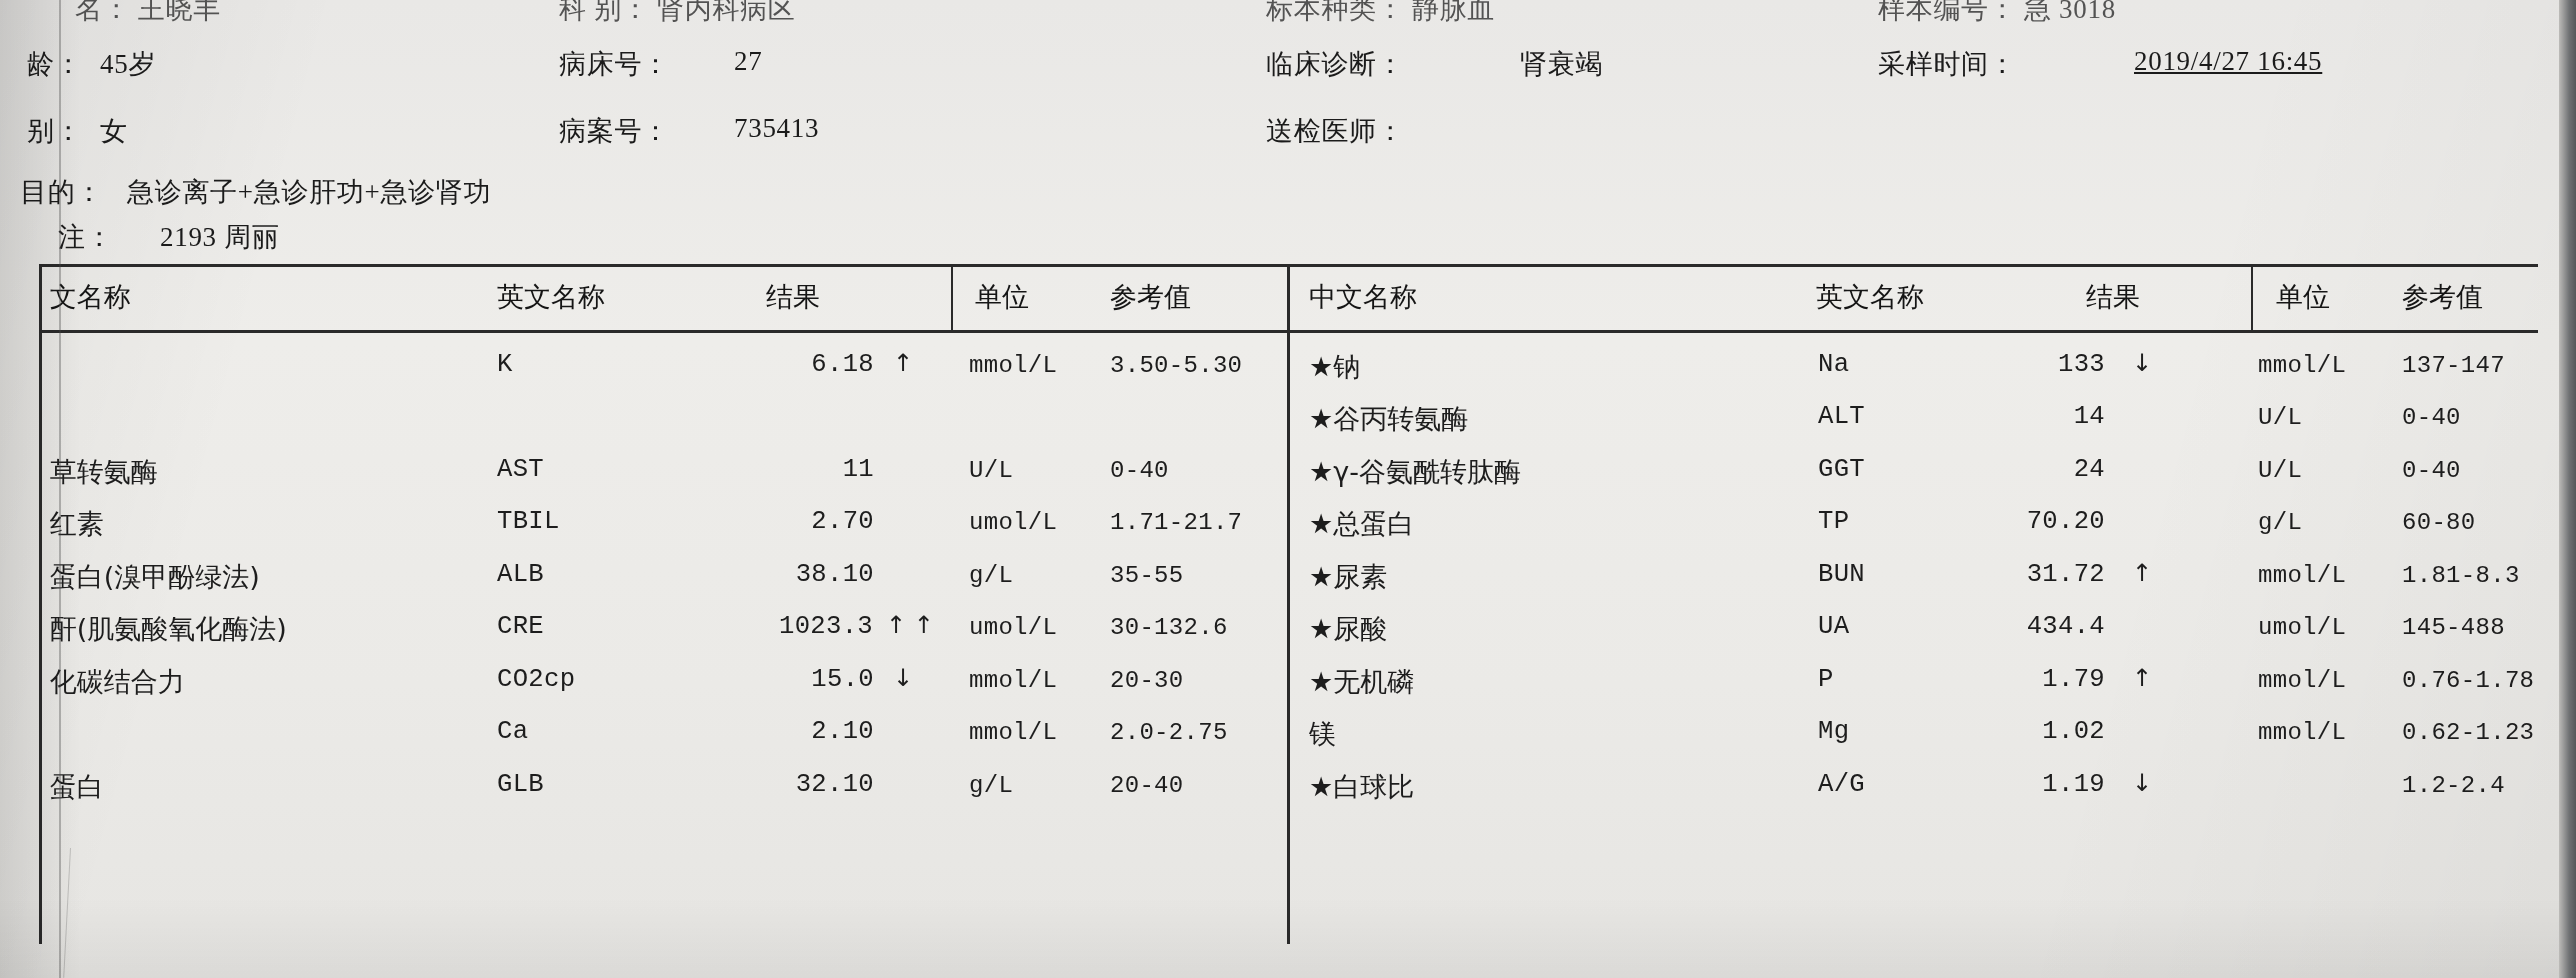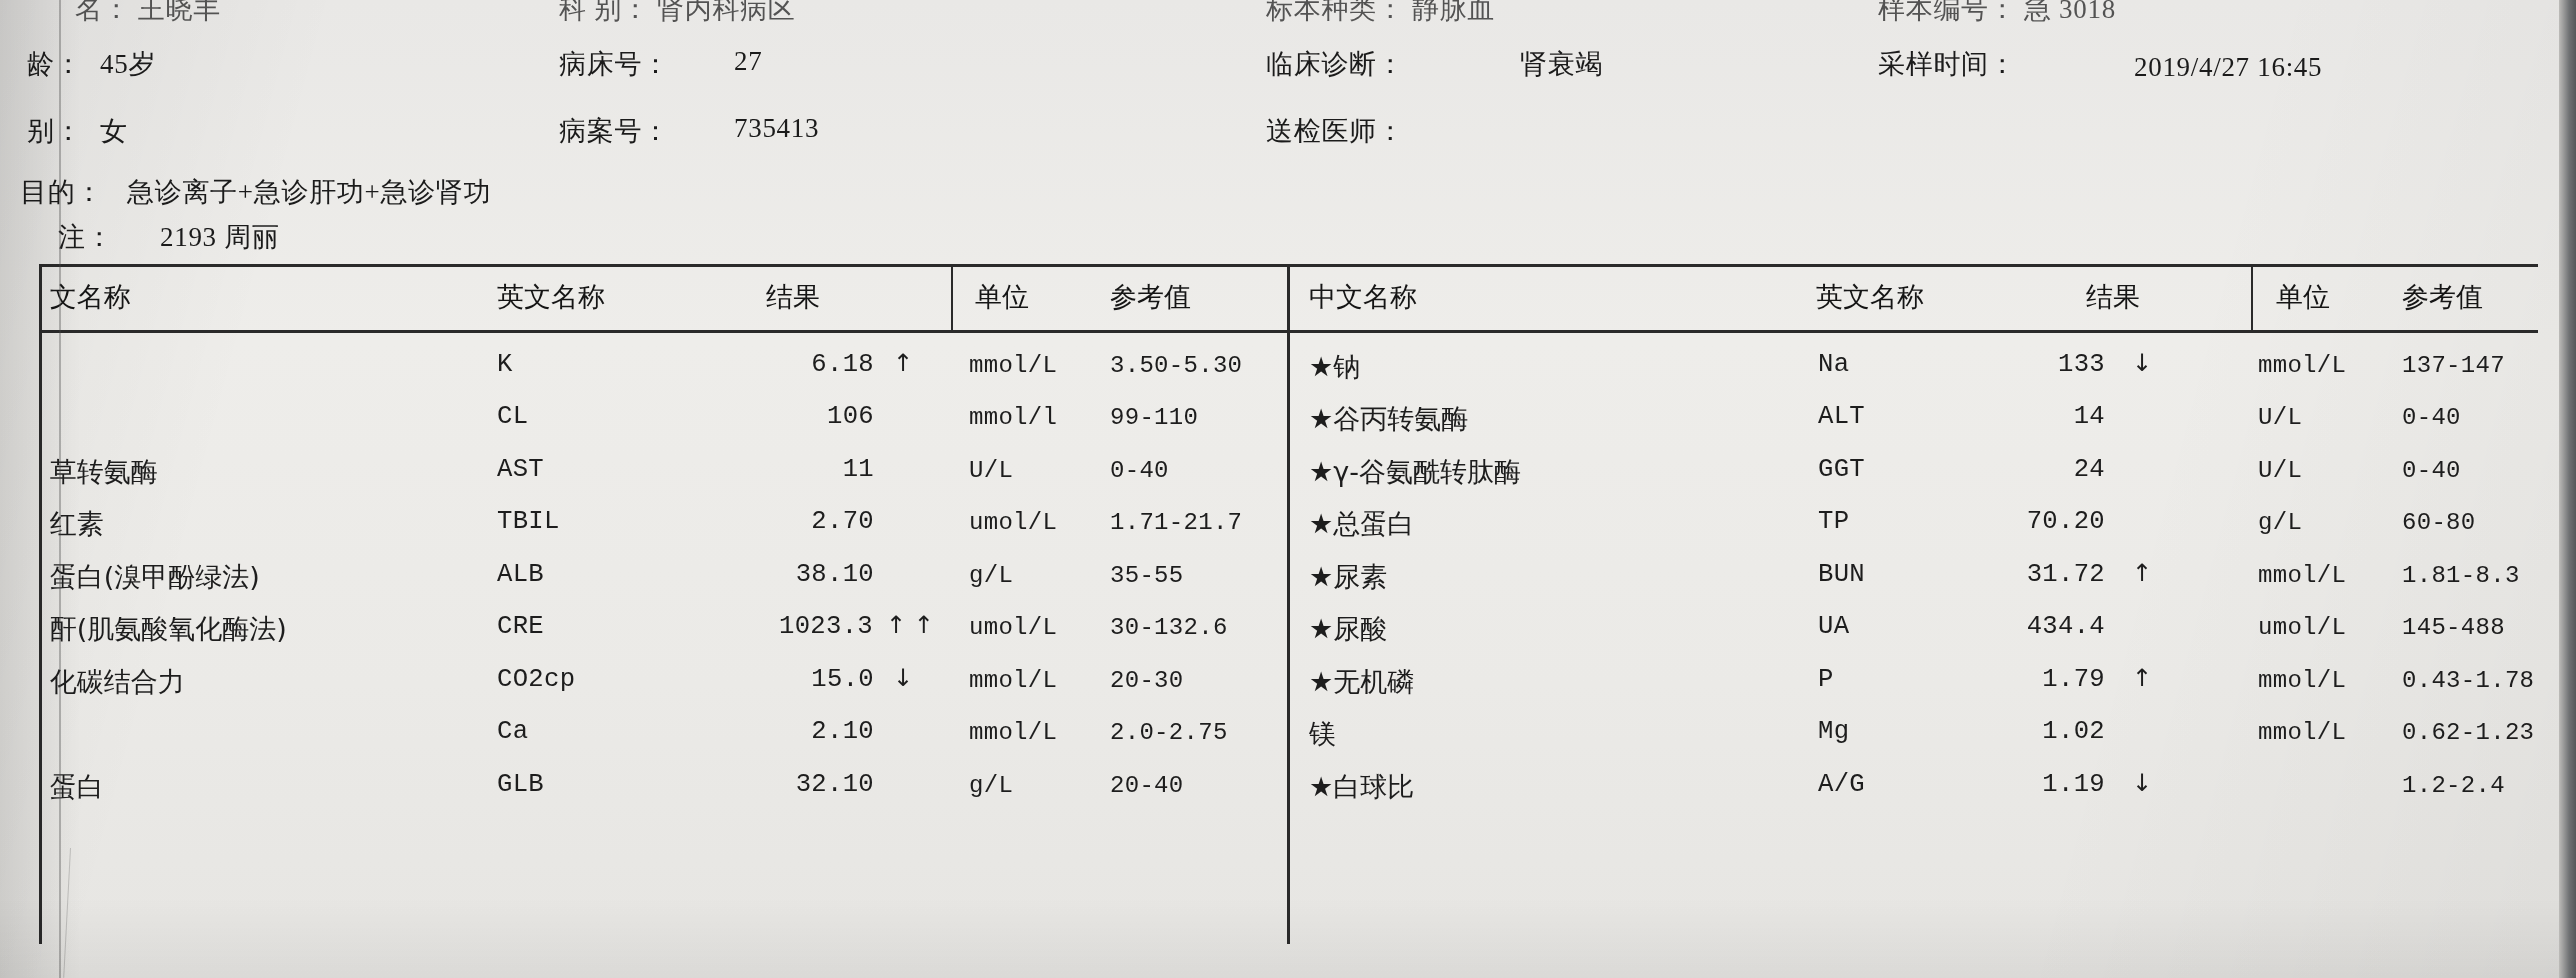--- a/index.html
+++ b/index.html
@@ -147,21 +147,21 @@
   <div class="hdr-line" style="left:27px; top:46px;">龄：</div>
   <div class="hdr-line" style="left:100px; top:46px;">45岁</div>
 
   <div class="hdr-line" style="left:559px; top:46px;">病床号：</div>
   <div class="hdr-line" style="left:734px; top:46px;">27</div>
 
   <div class="hdr-line" style="left:1266px; top:46px;">临床诊断：</div>
   <div class="hdr-line" style="left:1520px; top:46px;">肾衰竭</div>
 
   <div class="hdr-line" style="left:1878px; top:46px;text-align:center;">采样时间：</div>
-  <div class="hdr-line" style="left:2134px; top:52px;">2019/4/27      16:45</div>
+  <div class="hdr-line" style="left:2134px; top:46px;text-decoration:underline;">2019/4/27      16:45</div>
 
   <div class="hdr-line" style="left:27px; top:113px;">别：</div>
   <div class="hdr-line" style="left:100px; top:113px;">女</div>
 
   <div class="hdr-line" style="left:559px; top:113px;">病案号：</div>
   <div class="hdr-line" style="left:734px; top:113px;">735413</div>
 
   <div class="hdr-line" style="left:1266px; top:113px;">送检医师：</div>
   <div class="hdr-line" style="left:1520px; top:113px;"></div>
 
@@ -193,28 +193,20 @@
 
     <div class="row" style="left:0; top:85px; width:1248px;">
       <div class="cell cn" style="left:10.8px;  top:0;"></div>
       <div class="cell en" style="left:458px; top:1.3px;">K</div>
       <div class="cell num" style="left:714px;top:1.3px; width:121px; text-align:right;">6.18</div>
       <div class="cell flag" style="left:854px;top:0;">↑</div>
       <div class="cell unit" style="left:930px;top:2.7px;">mmol/L</div>
       <div class="cell ref" style="left:1071px;top:2.7px;">3.50-5.30</div>
     </div>
 
-    <div class="row" style="left:0; top:137px; width:1248px;">
-      <div class="cell cn" style="left:10.8px;  top:0;"></div>
-      <div class="cell en" style="left:458px; top:1.3px;">CL</div>
-      <div class="cell num" style="left:714px;top:1.3px; width:121px; text-align:right;">106</div>
-      <div class="cell flag" style="left:854px;top:0;"></div>
-      <div class="cell unit" style="left:930px;top:2.7px;">mmol/l</div>
-      <div class="cell ref" style="left:1071px;top:2.7px;">99-110</div>
-    </div>
 
     <div class="row" style="left:0; top:190px; width:1248px;">
       <div class="cell cn" style="left:10.8px;  top:0;">草转氨酶</div>
       <div class="cell en" style="left:458px; top:1.3px;">AST</div>
       <div class="cell num" style="left:714px;top:1.3px; width:121px; text-align:right;">11</div>
       <div class="cell flag" style="left:854px;top:0;"></div>
       <div class="cell unit" style="left:930px;top:2.7px;">U/L</div>
       <div class="cell ref" style="left:1071px;top:2.7px;">0-40</div>
     </div>
 
@@ -325,21 +317,21 @@
       <div class="cell unit" style="left:968px;top:2.7px;">umol/L</div>
       <div class="cell ref" style="left:1112px;top:2.7px;">145-488</div>
     </div>
 
     <div class="row" style="left:1251px; top:400px; width:1248px;">
       <div class="cell cn" style="left:19px;  top:0;">★无机磷</div>
       <div class="cell en" style="left:528px; top:1.3px;">P</div>
       <div class="cell num" style="left:680px;top:1.3px; width:135px; text-align:right;">1.79</div>
       <div class="cell flag" style="left:842px;top:0;">↑</div>
       <div class="cell unit" style="left:968px;top:2.7px;">mmol/L</div>
-      <div class="cell ref" style="left:1112px;top:2.7px;">0.43-1.78</div>
+      <div class="cell ref" style="left:1112px;top:2.7px;">0.76-1.78</div>
     </div>
 
     <div class="row" style="left:1251px; top:452px; width:1248px;">
       <div class="cell cn" style="left:19px;  top:0;">镁</div>
       <div class="cell en" style="left:528px; top:1.3px;">Mg</div>
       <div class="cell num" style="left:680px;top:1.3px; width:135px; text-align:right;">1.02</div>
       <div class="cell flag" style="left:842px;top:0;"></div>
       <div class="cell unit" style="left:968px;top:2.7px;">mmol/L</div>
       <div class="cell ref" style="left:1112px;top:2.7px;">0.62-1.23</div>
     </div>

